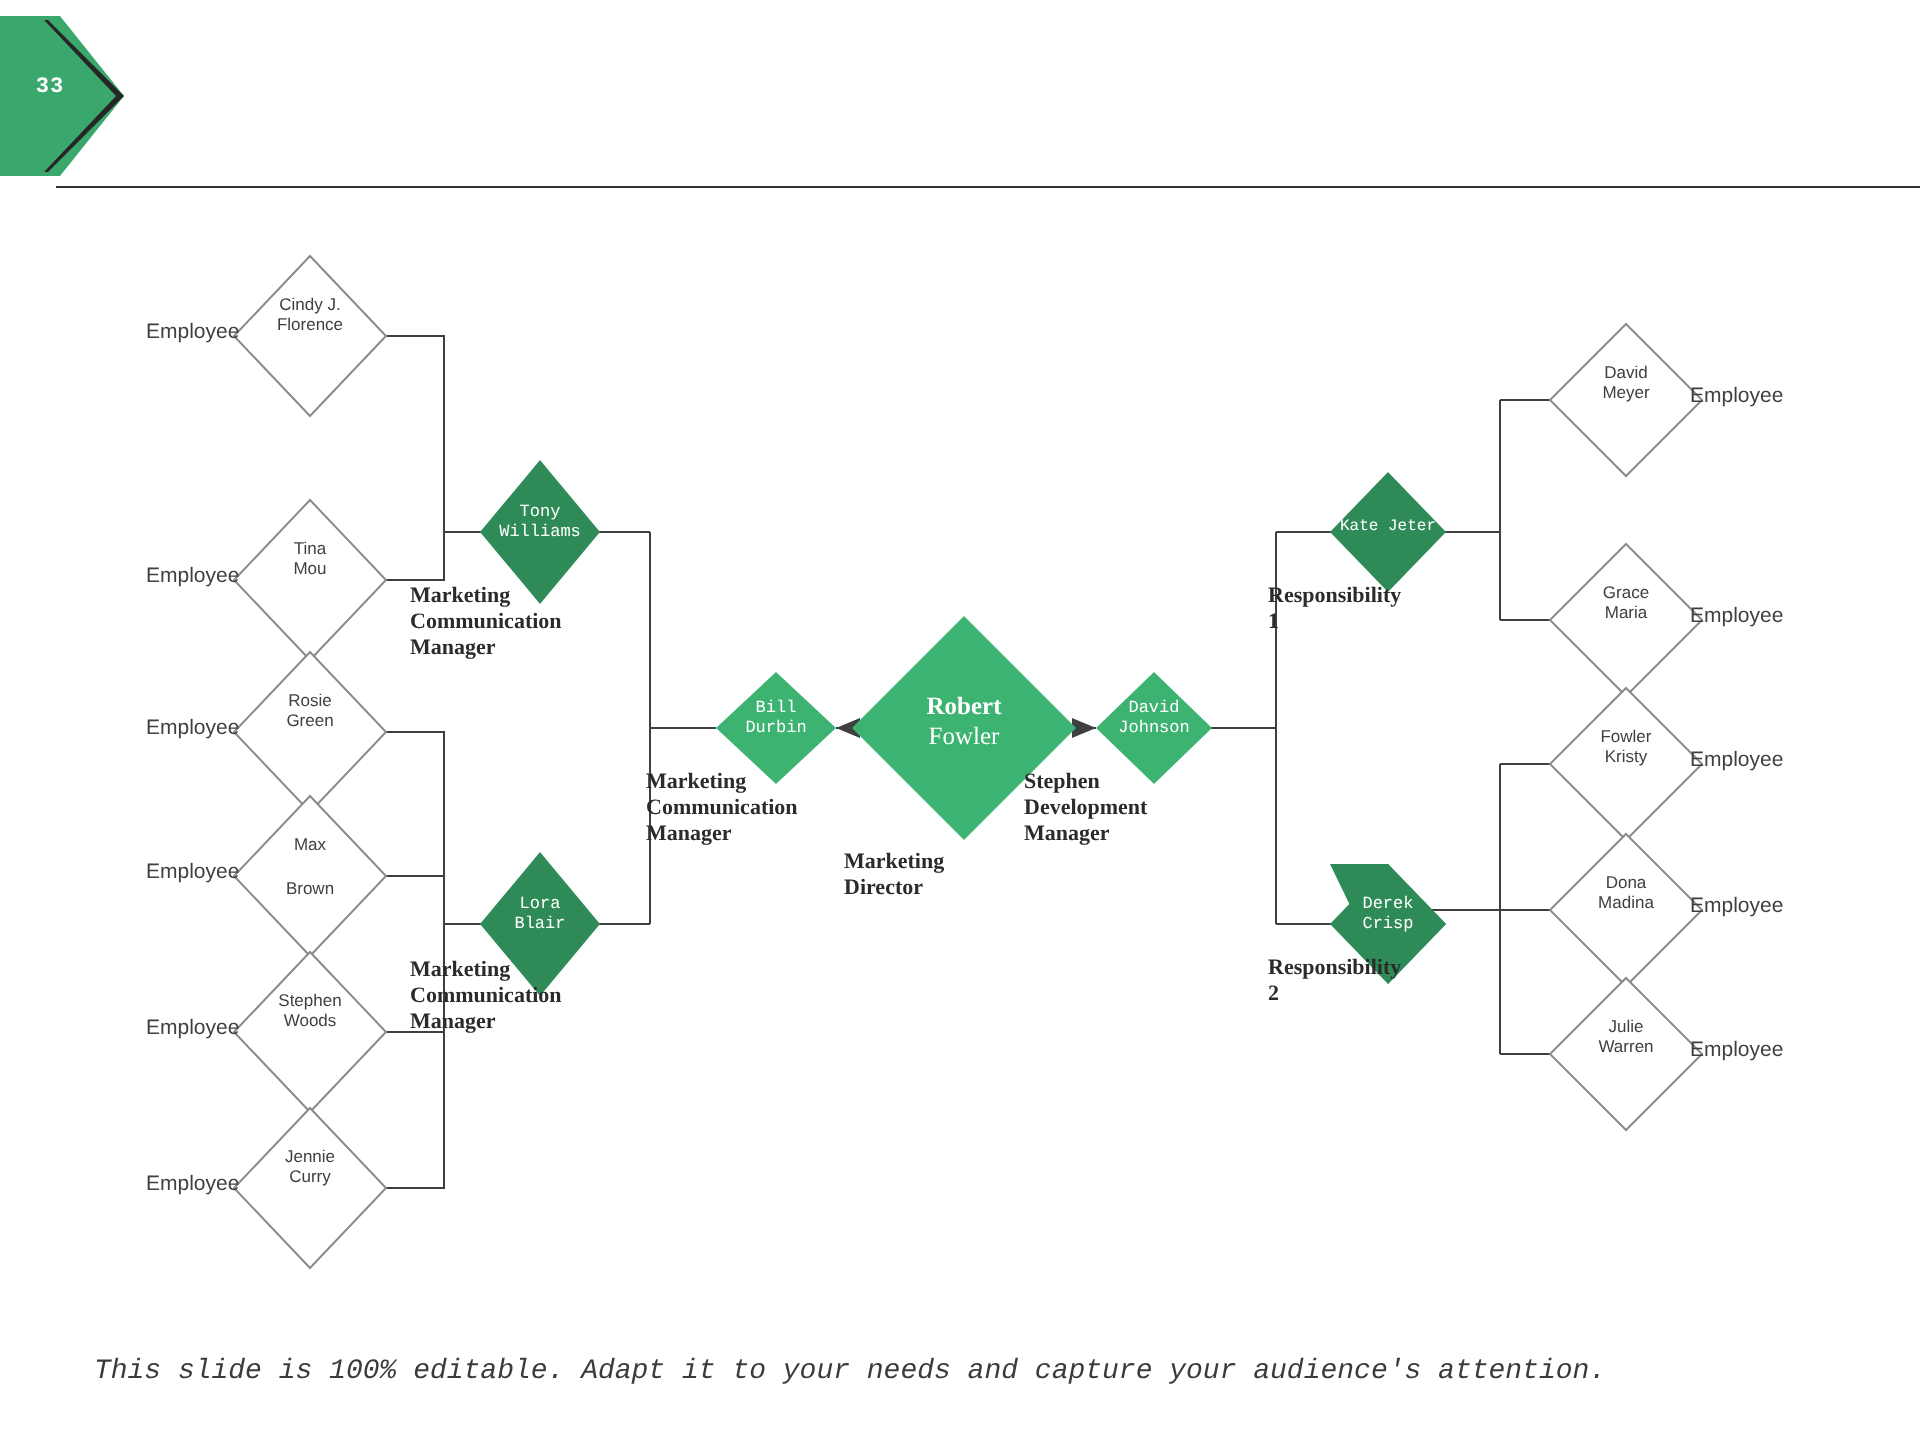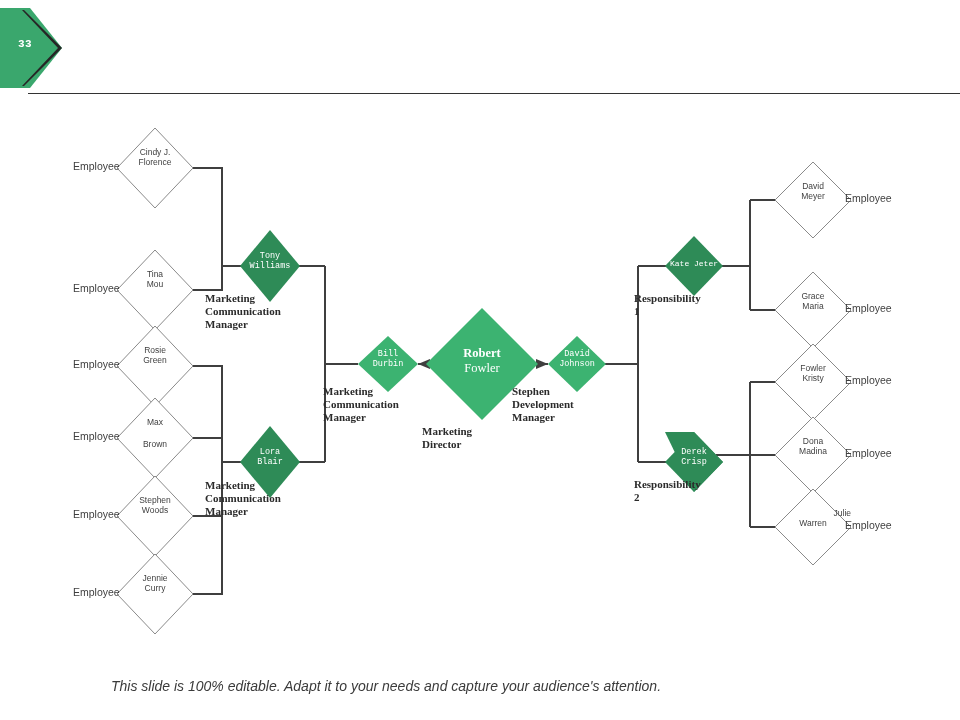--- a/index.html
+++ b/index.html
@@ -107,24 +107,25 @@
     color: #3f3f3f;
     white-space: nowrap;
   }
 
   
   #footer-note {
     position: absolute;
     left: 0; top: 678px;
     width: 772px;
     text-align: center;
-    font-family: Liberation Sans, sans-serif;
+    font-family: Liberation Mono, monospace;
     font-style: italic;
     font-size: 14px;
     color: #3b3b3b;
+    padding-left: 39px;
   }
 </style>
 </head>
 <body>
 
 <div id="slide">
 
   <div id="header">
     <svg id="badge-shape" width="62" height="80" viewBox="0 0 62 80">
       <polygon points="0,0 30,0 62,40 30,80 0,80" fill="#3aa76d"></polygon>
@@ -336,21 +337,21 @@
     </div>
     <div class="emp-caption" style="left:845px; top:274px;">Employee</div>
 
     <div class="node" style="left:775px; top:337px; width:76px;">
       <div class="dlabel dlabel-dark" style="top:0; font-size:8.5px;">Dona</div>
       <div class="dlabel dlabel-dark" style="top:10px; font-size:8.5px;">Madina</div>
     </div>
     <div class="emp-caption" style="left:845px; top:347px;">Employee</div>
 
     <div class="node" style="left:775px; top:409px; width:76px;">
-      <div class="dlabel dlabel-dark" style="top:0; font-size:8.5px;text-align:right;">Julie</div>
+      <div class="dlabel dlabel-dark" style="top:0; font-size:8.5px;">Julie</div>
       <div class="dlabel dlabel-dark" style="top:10px; font-size:8.5px;">Warren</div>
     </div>
     <div class="emp-caption" style="left:845px; top:419px;">Employee</div>
 
   </div>
 
   <div id="footer-note">This slide is 100% editable. Adapt it to your needs and capture your audience's attention.</div>
 
 </div>
 

